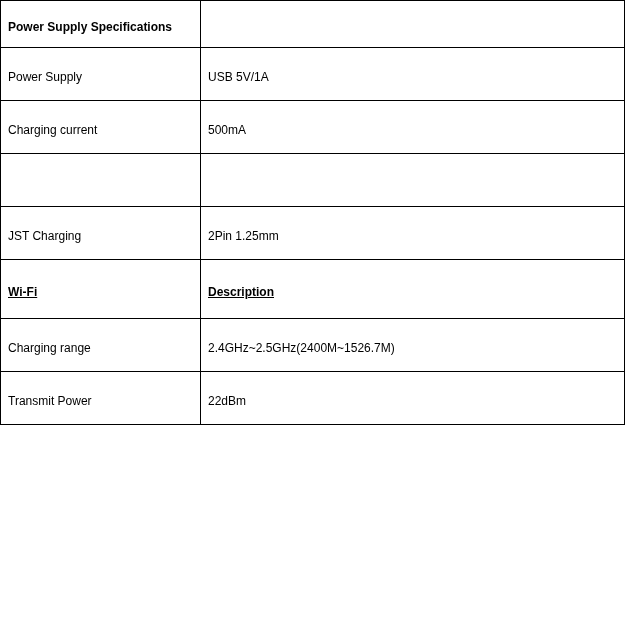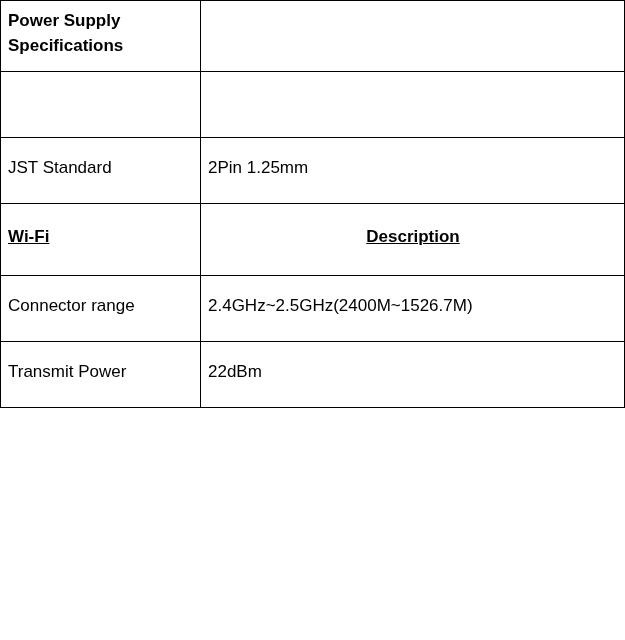--- a/index.html
+++ b/index.html
@@ -17,35 +17,34 @@
   .spec-table {
     border-collapse: collapse;
     table-layout: fixed;
     width: 624px;
     margin: 0;
   }
   .spec-table col.c1 { width: 200px; }
   .spec-table col.c2 { width: 424px; }
   .spec-table td {
     border: 1px solid #000000;
-    padding: 8px 6px 13px 7px;
-    font-size: 17px;
+    padding: 8px 6px 0 7px;
+    font-size: 12px;
     line-height: 1.45;
     vertical-align: middle;
     word-wrap: break-word;
   }
   .r-header td {
     font-weight: bold;
   }
   .r-section td {
     font-weight: bold;
     text-decoration: underline;
   }
   .r-section td.center {
-    text-align: center;
     margin-left: 24px;
   }
   td.blank {
     height: 30px;
   }
   .tall td {
     padding-top: 12px;
     padding-bottom: 12px;
   }
   .h-44 td { height: 44px; }
@@ -59,33 +58,41 @@
   <colgroup>
     <col class="c1">
     <col class="c2">
   </colgroup>
   <tbody>
     <tr class="r-header h-38">
       <td>Power Supply Specifications</td>
       <td></td>
     </tr>
     <tr class="h-44">
+      <td>Power Supply</td>
+      <td>USB 5V/1A</td>
+    </tr>
+    <tr class="h-44">
+      <td>Charging current</td>
+      <td>500mA</td>
+    </tr>
+    <tr class="h-44">
       <td class="blank"></td>
       <td class="blank"></td>
     </tr>
     <tr class="h-44">
-      <td>JST Standard</td>
+      <td>JST Charging</td>
       <td>2Pin 1.25mm</td>
     </tr>
     <tr class="r-section h-50">
       <td>Wi-Fi</td>
       <td class="center">Description</td>
     </tr>
     <tr class="h-44">
-      <td>Connector range</td>
+      <td>Charging range</td>
       <td>2.4GHz~2.5GHz(2400M~1526.7M)</td>
     </tr>
     <tr class="h-44">
       <td>Transmit Power</td>
       <td>22dBm</td>
     </tr>
 
   </tbody>
 </table>
 

